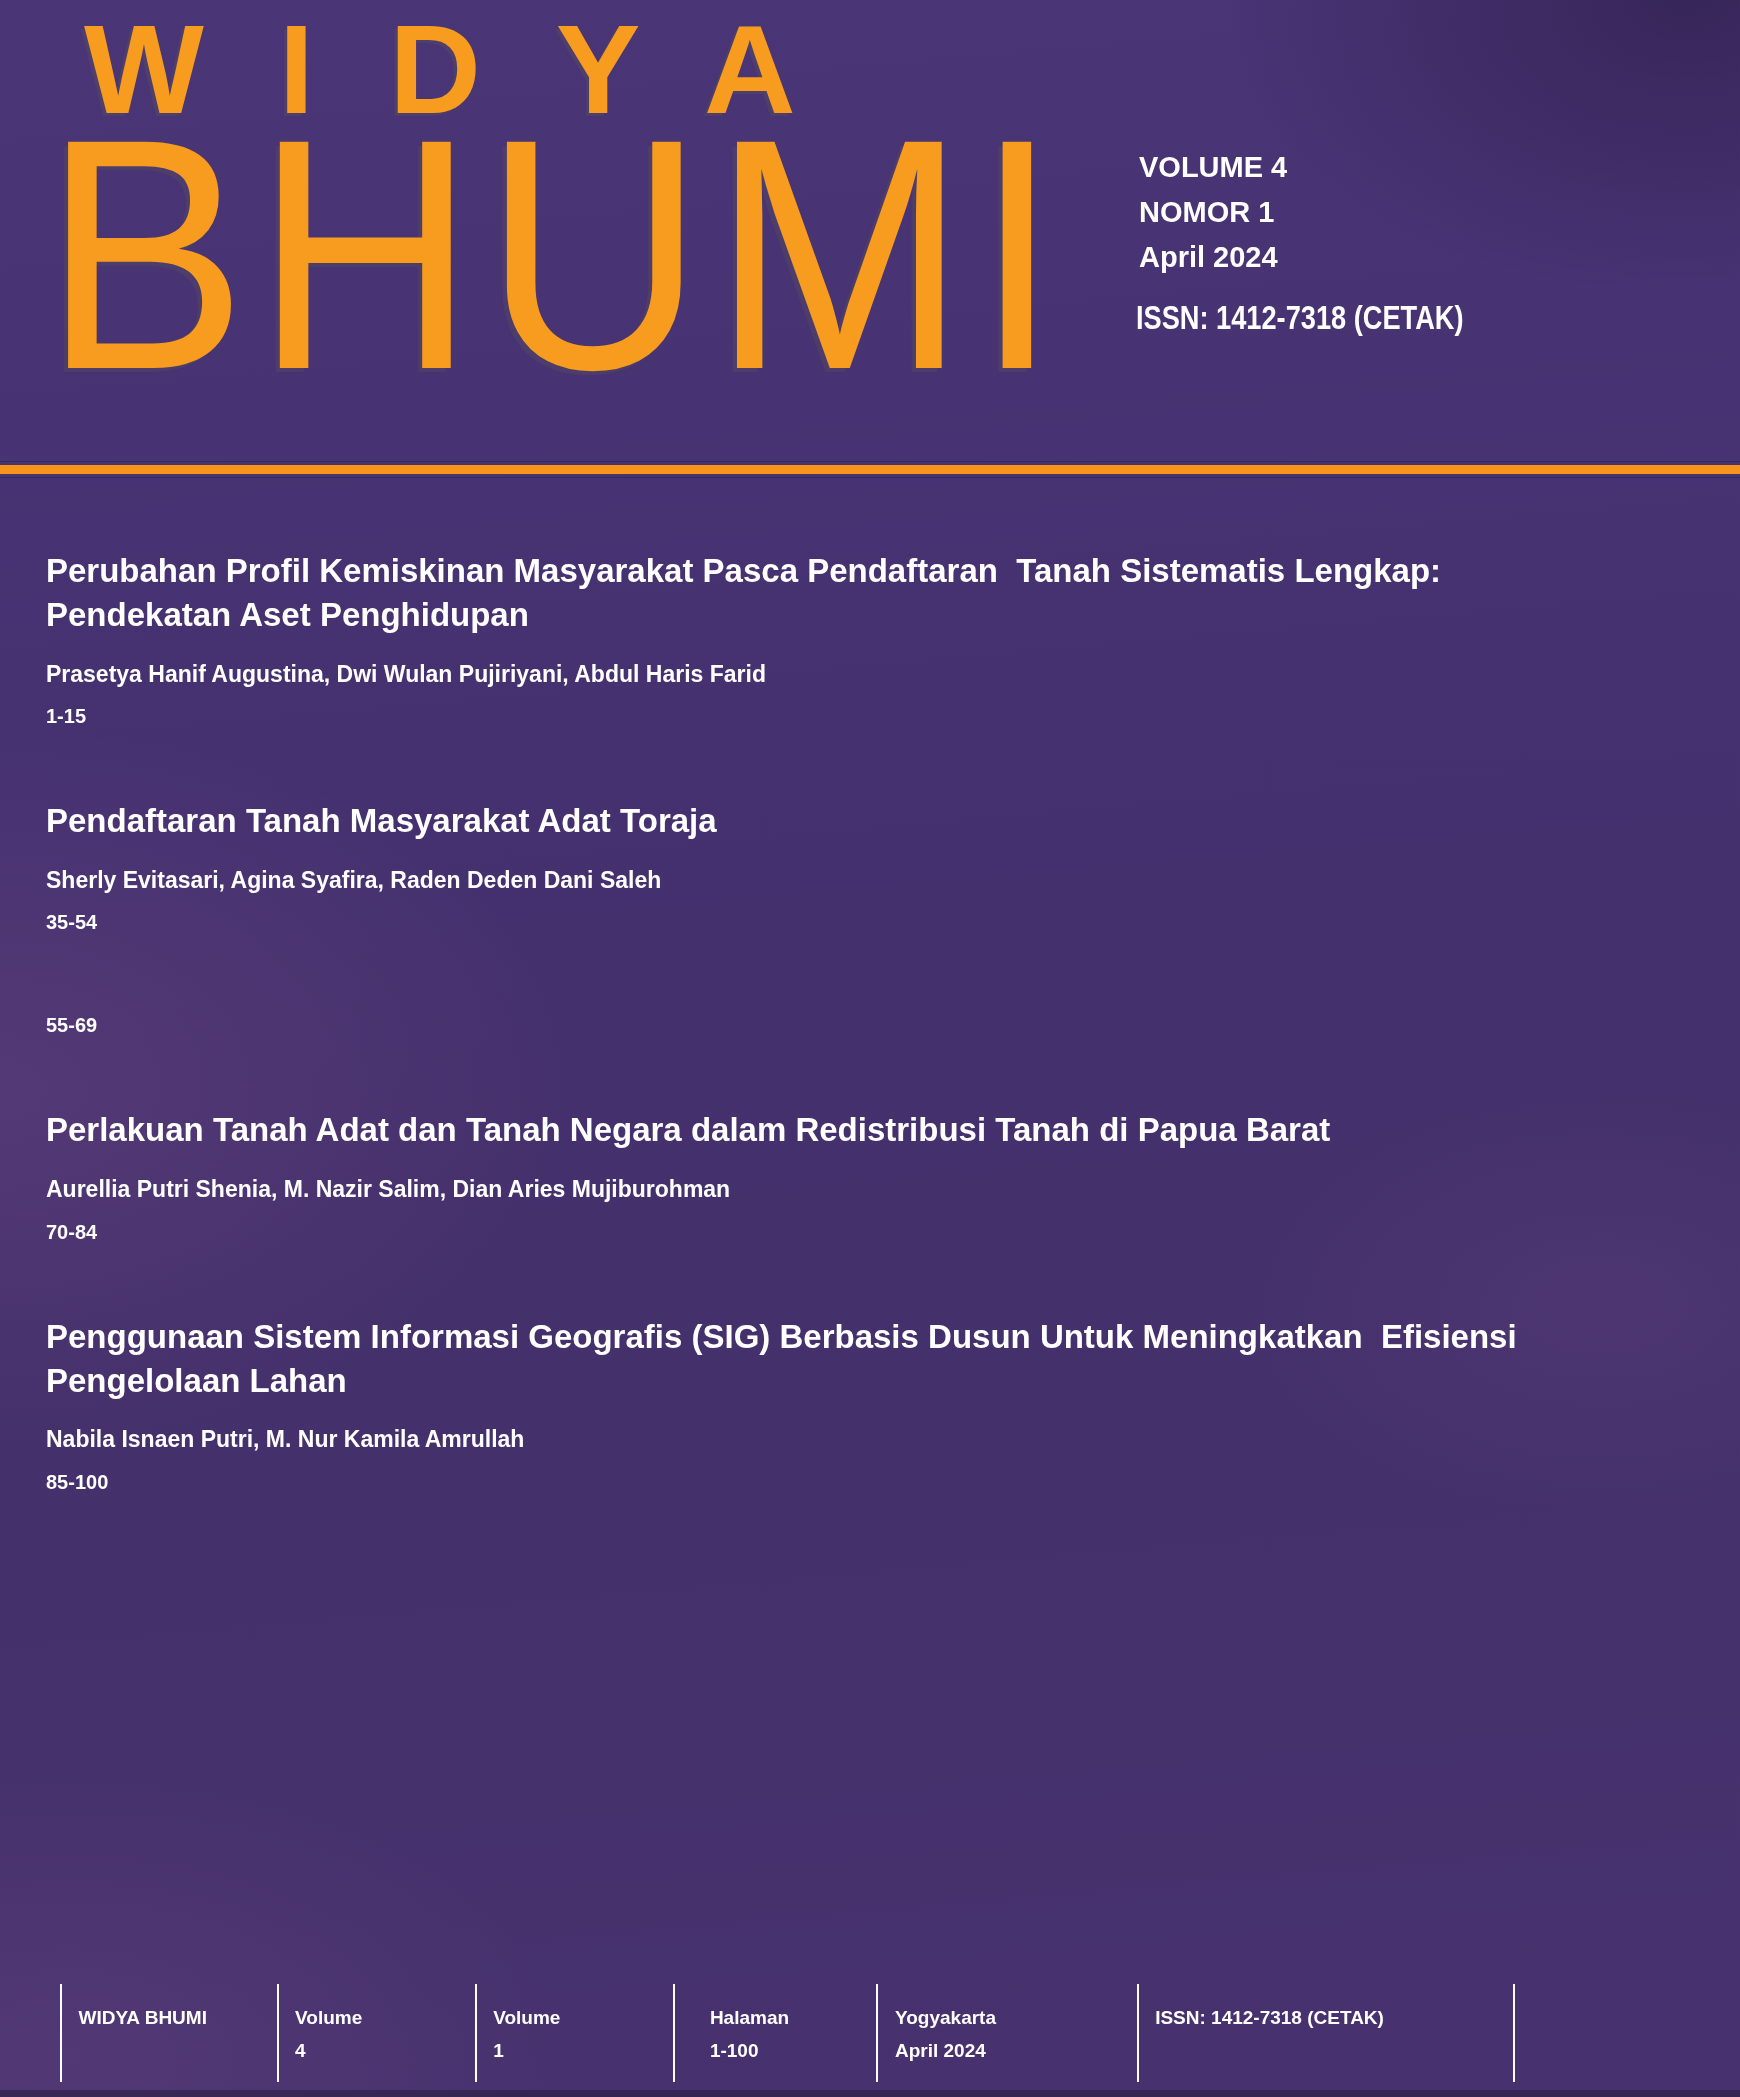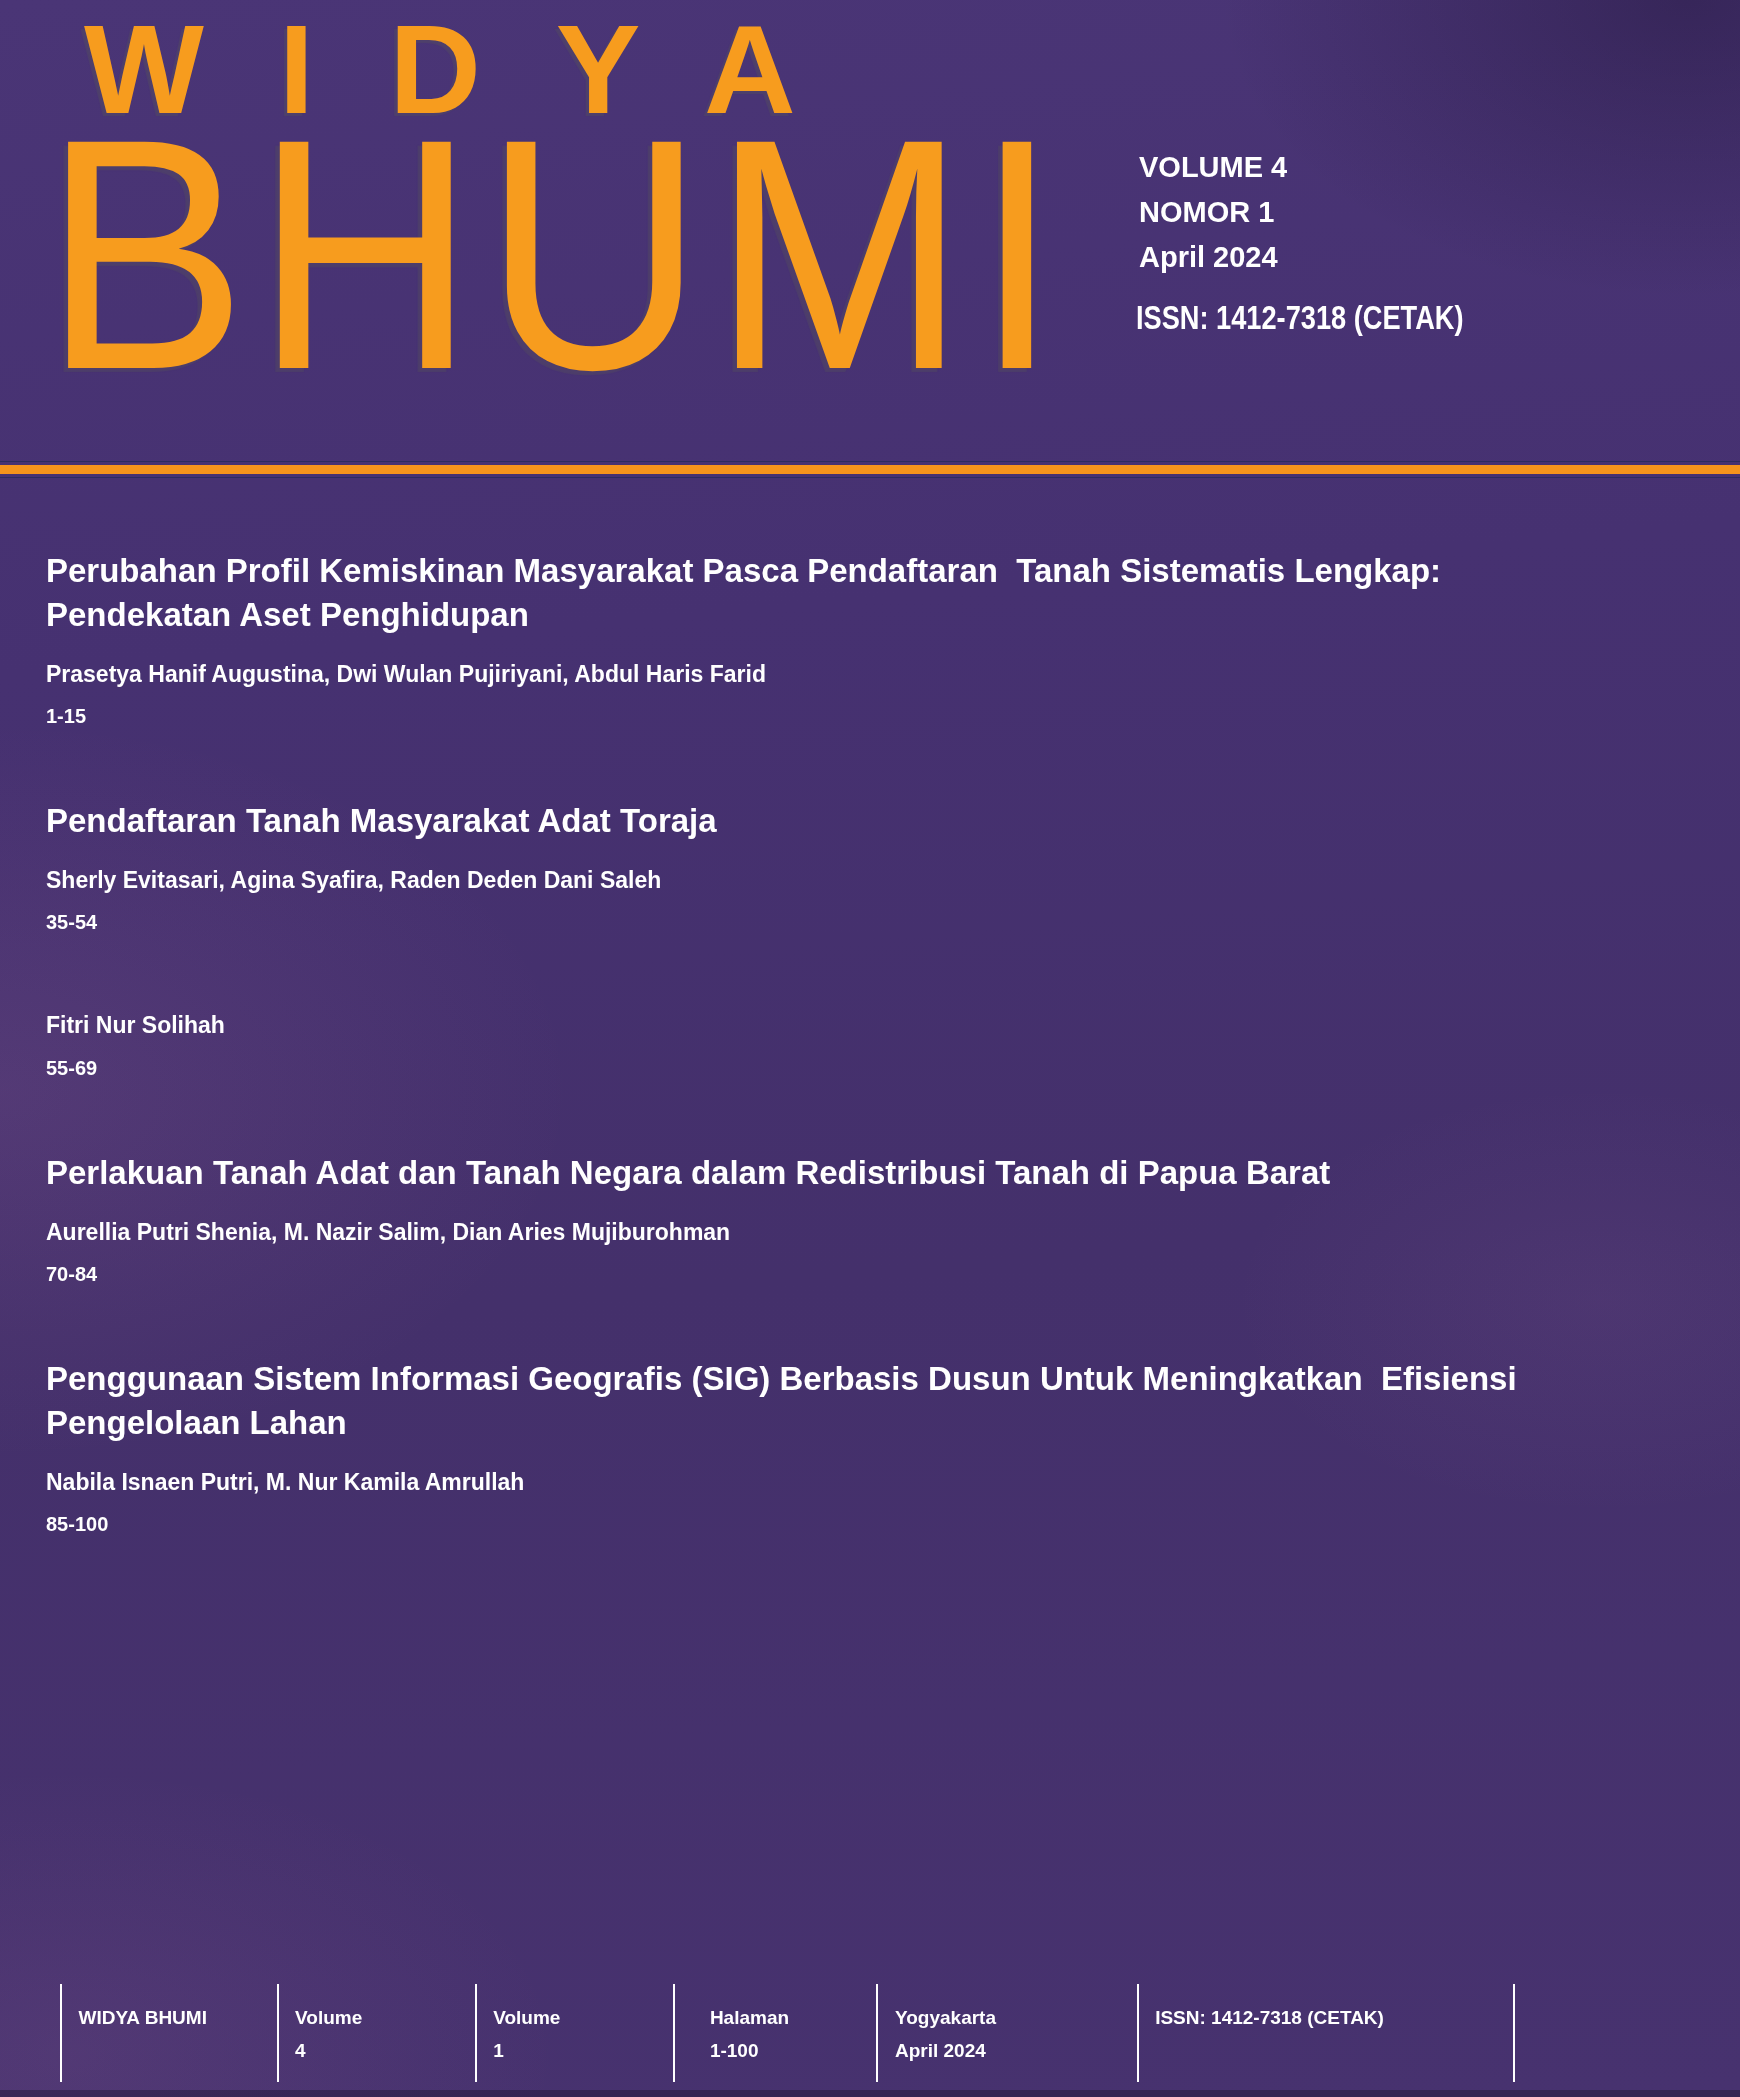--- a/index.html
+++ b/index.html
@@ -141,21 +141,20 @@
     </div>
 
 
     <div class="article">
       <div class="title">Pendaftaran Tanah Masyarakat Adat Toraja</div>
       <div class="authors">Sherly Evitasari, Agina Syafira, Raden Deden Dani Saleh</div>
       <div class="pages">35-54</div>
     </div>
 
     <div class="article">
-      <div class="authors">Fitri Nur Solihah</div>
       <div class="pages">55-69</div>
     </div>
 
     <div class="article">
       <div class="title">Perlakuan Tanah Adat dan Tanah Negara dalam Redistribusi Tanah di Papua Barat</div>
       <div class="authors">Aurellia Putri Shenia, M. Nazir Salim, Dian Aries Mujiburohman</div>
       <div class="pages">70-84</div>
     </div>
 
     <div class="article">

